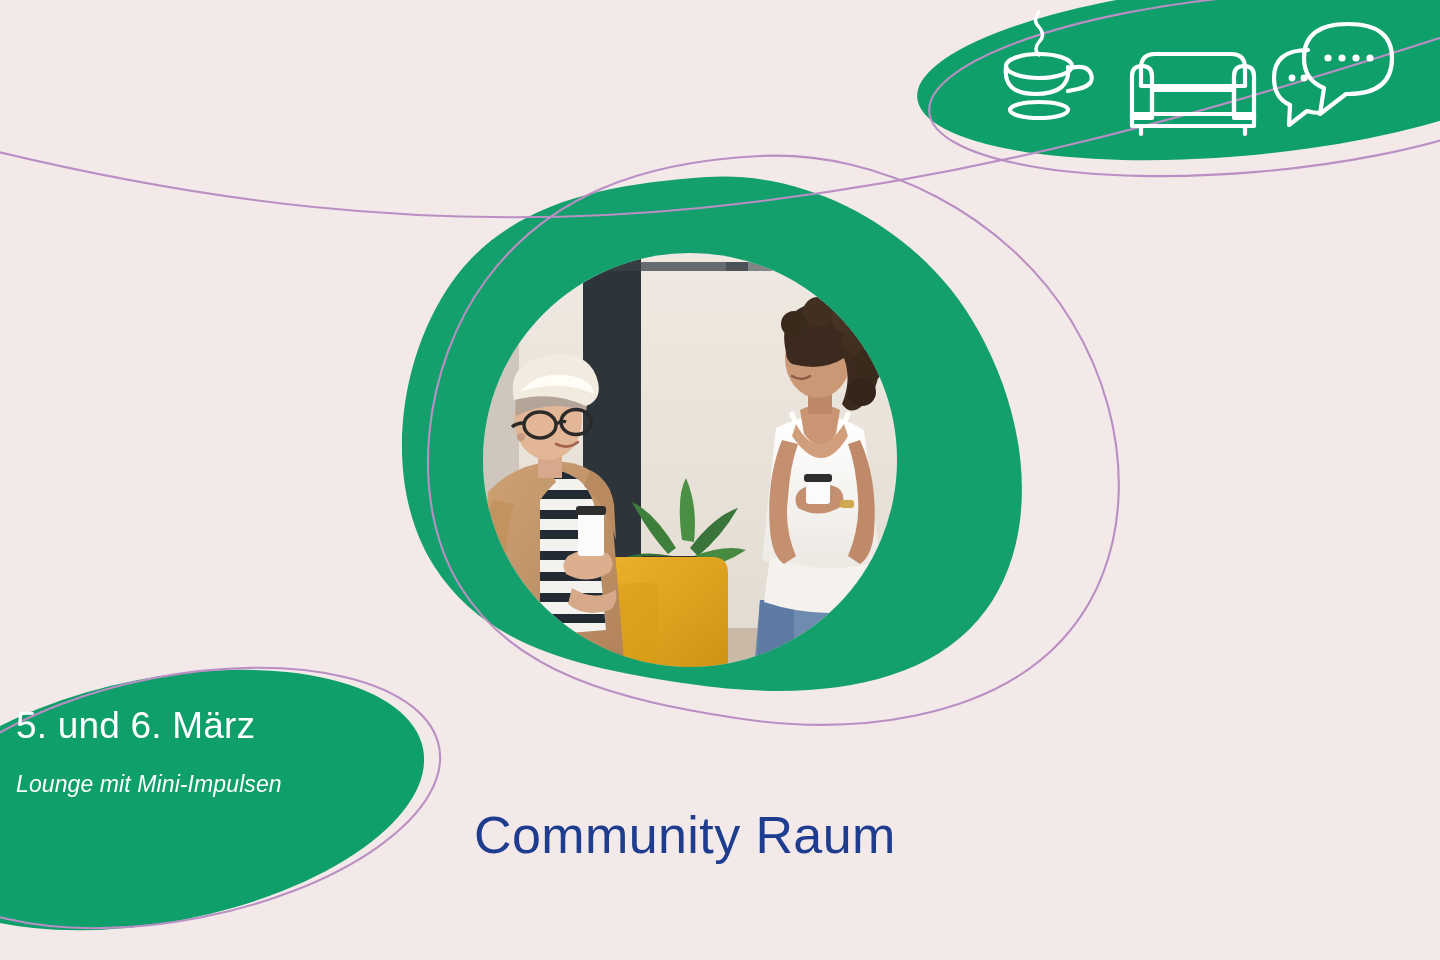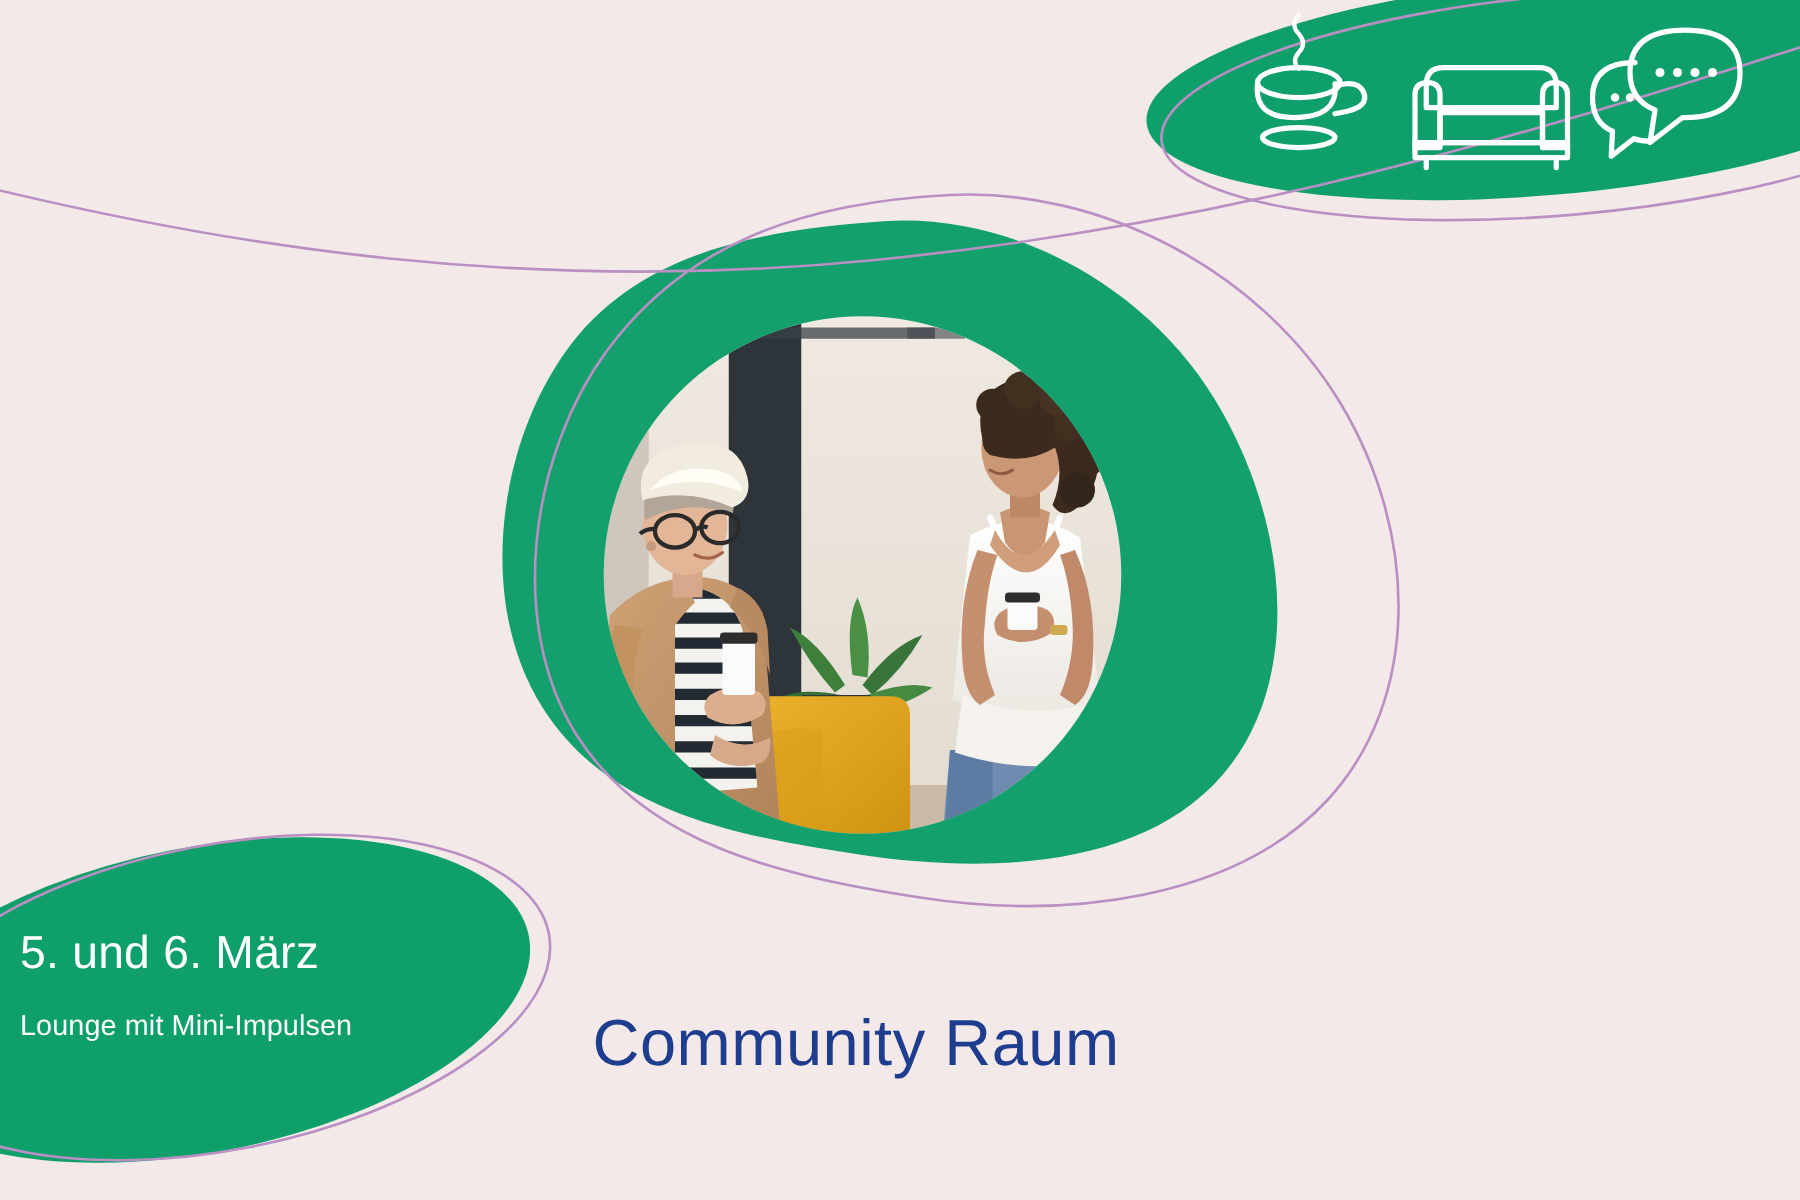--- a/index.html
+++ b/index.html
@@ -32,39 +32,39 @@
   }
 
   
   .date-block {
     position: absolute;
     left: 16px;
     top: 706px;
     width: 380px;
     z-index: 40;
     pointer-events: none;
-    margin-top: 36px;
   }
   .date-main {
     color: #ffffff;
     font-size: 37px;
     font-weight: 400;
     letter-spacing: 0.2px;
     line-height: 1.1;
     margin: 0 0 24px 0;
     white-space: nowrap;
   }
   .date-sub {
     color: #ffffff;
     font-size: 23px;
     font-weight: 400;
     letter-spacing: 0.1px;
     line-height: 1.15;
     margin: 0;
     white-space: nowrap;
+    font-style: italic;
   }
 
   .headline {
     position: absolute;
     left: 474px;
     top: 808px;
     color: #1e3d8f;
     font-size: 52px;
     font-weight: 400;
     letter-spacing: 0.4px;

